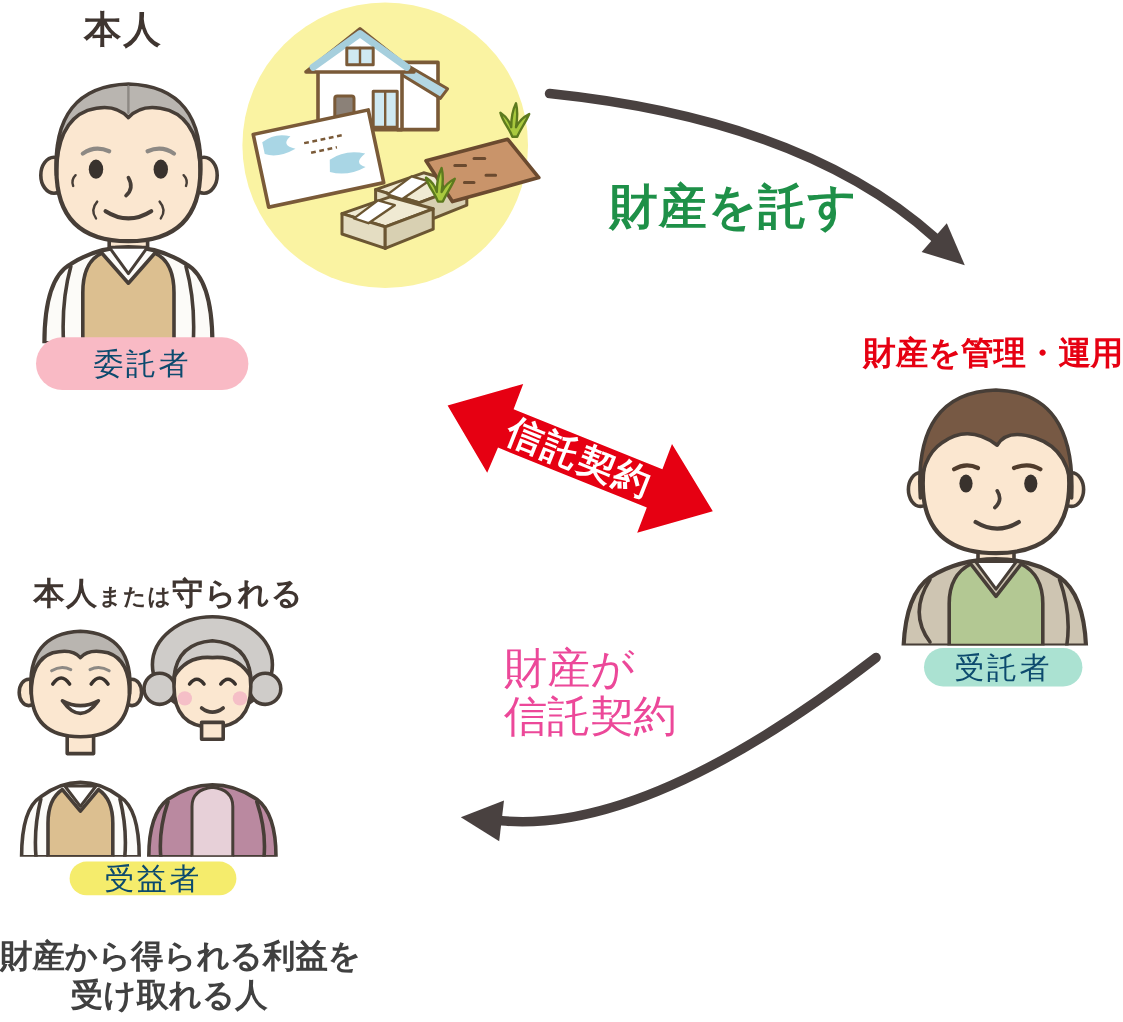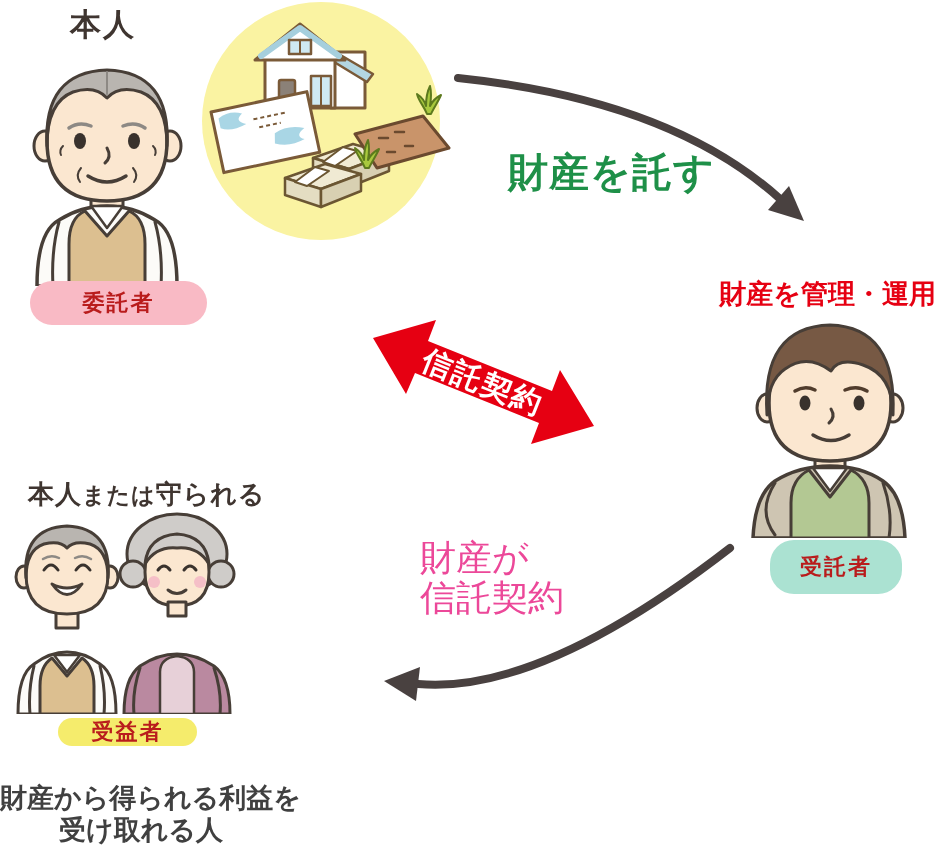--- a/index.html
+++ b/index.html
@@ -4,27 +4,27 @@
 <style>
   html,body{margin:0;padding:0;background:#fff;}
   .stage{
     position:relative;width:936px;height:852px;background:#ffffff;overflow:hidden;
     font-family:"DejaVu Sans","Liberation Sans",sans-serif;color:#3f3530;
   }
   .abs{position:absolute;}
   .caption{font-weight:bold;color:#3f3530;}
   .settlor-caption{left:70px;top:4px;font-size:31px;letter-spacing:2px;}
   .beneficiary-caption{left:28px;top:477px;font-size:26px;letter-spacing:1px;white-space:nowrap;}
-  .beneficiary-caption .small{font-size:23px;}
+  .beneficiary-caption .small{font-size:19px;}
   .badge{
     position:absolute;display:flex;align-items:center;justify-content:center;
-    font-weight:bold;font-size:22px;letter-spacing:2px;color:#b91c1c;border-radius:24px;
+    font-weight:normal;font-size:25px;letter-spacing:2px;color:#0c4a6e;border-radius:24px;
   }
   .badge-settlor{left:30px;top:281px;width:177px;height:44px;background:#f9bac5;}
-  .badge-trustee{left:770px;top:540px;width:132px;height:54px;background:#abe2d2;}
+  .badge-trustee{left:770px;top:540px;width:132px;height:32px;background:#abe2d2;}
   .badge-beneficiary{left:58px;top:718px;width:139px;height:28px;background:#f5ec6c;}
   .entrust-label{left:508px;top:145px;font-size:40px;font-weight:bold;color:#1e9048;letter-spacing:1px;white-space:nowrap;}
   .manage-note{right:0px;top:276px;font-size:27px;font-weight:bold;color:#e60012;letter-spacing:0px;white-space:nowrap;}
   .protected-label{left:420px;top:538px;width:220px;text-align:left;font-size:36px;font-weight:normal;color:#ec4899;line-height:1.12;}
   .bottom-note{left:0px;top:782px;width:282px;text-align:center;font-size:27px;font-weight:bold;color:#404040;line-height:1.2;white-space:nowrap;}
   svg{display:block;}
 </style>
 </head>
 <body>
 

